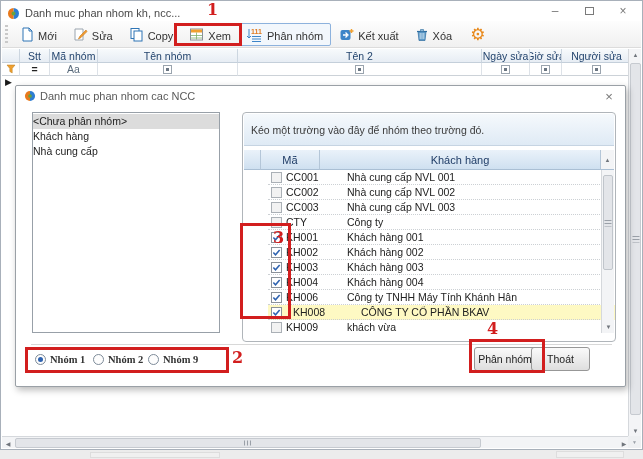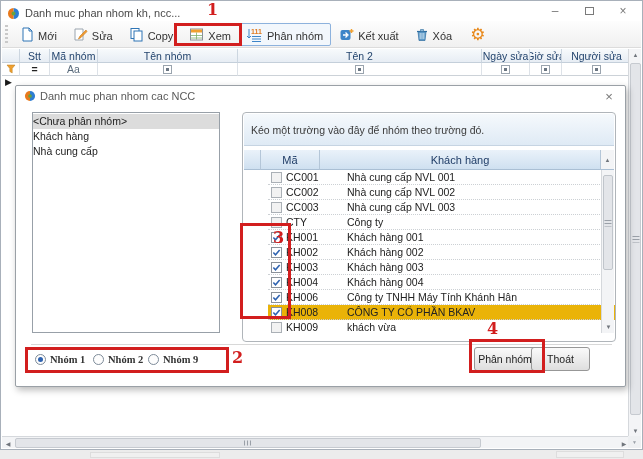--- a/index.html
+++ b/index.html
@@ -60,21 +60,21 @@
 
   .dt-head { position:absolute; left:1px; top:37px; right:1px; height:20px; display:flex; }
   .dt-hc { background:linear-gradient(#eaf2fa,#cfe0f0); border-right:1px solid #b4c6d8; border-bottom:1px solid #aabfd4; color:#1f3c66; display:flex; align-items:center; justify-content:center; font-size:11px; }
   .dt-hc.cbcol { width:17px; }
   .dt-hc.codecol { width:59px; }
   .dt-hc.namecol { flex:1; }
   .dt-hc.sbcol { width:13px; background:#f3f4f6; border-right:none; color:#70757c; font-size:6px; }
 
   .dt-rows { position:absolute; left:1px; top:57px; width:358px; height:163px; overflow:hidden;margin-left:24px; }
   .drow { height:15px; display:flex; align-items:center; border-bottom:1px dotted #ccd0d4; background:#fff; }
-  .drow.sel { background:#eab308; }
+  .drow.sel { background:#fef9c3;gap:7px; }
   .drow .cbcell { width:17px; display:flex; align-items:center; justify-content:center; }
   .drow .code { width:59px; padding-left:1px; white-space:nowrap; overflow:hidden; }
   .drow .name { flex:1; padding-left:3px; white-space:nowrap; overflow:hidden; }
   .cb { width:11px; height:11px; border:1px solid #8a9199; background:#fff; display:flex; align-items:center; justify-content:center; }
   .cb.off { background:#f2f2f2; border-color:#aab0b6; }
 
   .dt-sb { position:absolute; right:1px; top:57px; width:13px; height:163px; background:#f3f4f6; border-left:1px solid #d5d8dc; }
   .dt-sb .thumb { position:absolute; left:1px; top:5px; width:10px; height:95px; background:#e3e5e9; border:1px solid #c0c5cb; border-radius:2px; }
   .dt-sb .sb-btn { width:13px; height:12px; }
 

